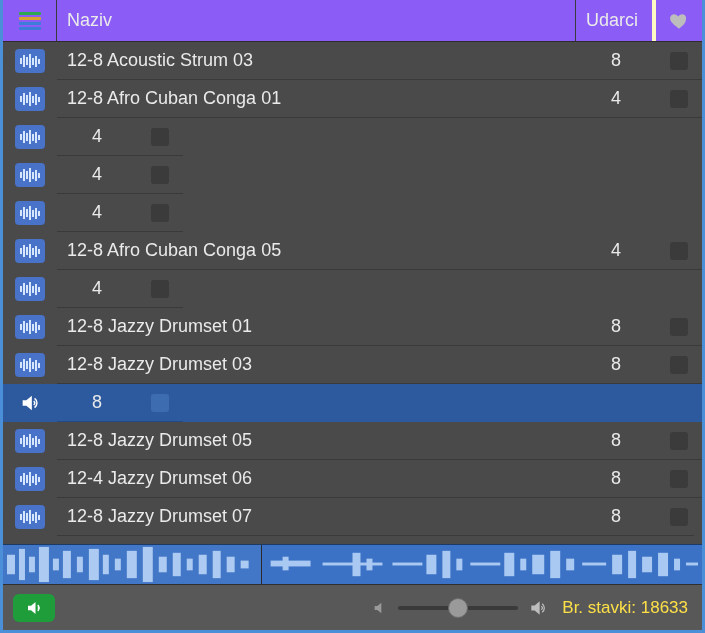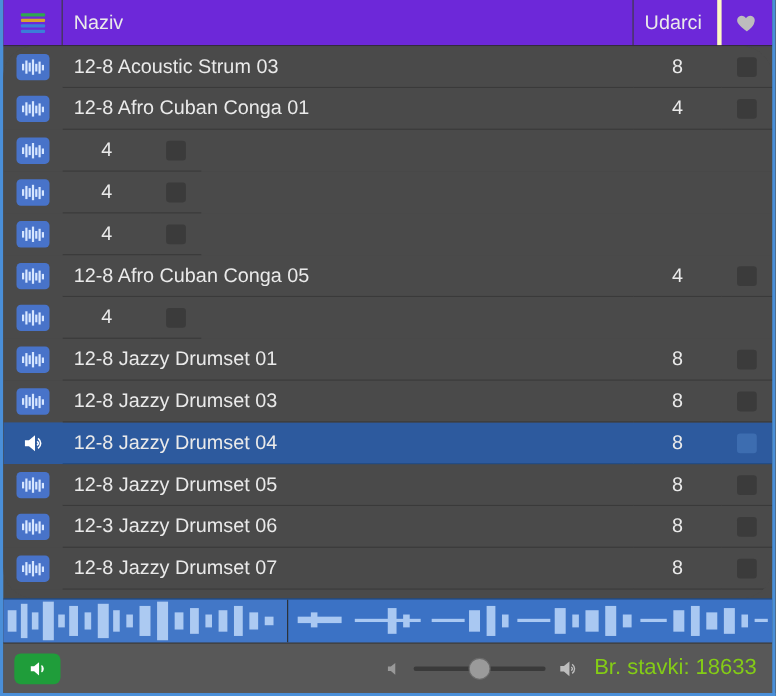--- a/index.html
+++ b/index.html
@@ -14,21 +14,21 @@
     border-left: 3px solid #4a8fd8;
     border-right: 3px solid #4a8fd8;
     border-bottom: 3px solid #4a8fd8;
   }
   .app { display:flex; flex-direction:column; height:100%; }
 
   
   .header {
     display:flex; align-items:center;
     height:42px;
-    background:#6d28d9;
+    background:#8b5cf6;
     border-bottom:1px solid #2d2d2d;
   }
   .col-icon-h {
     width:54px; display:flex; align-items:center; justify-content:center;
     border-right:1px solid #3a3a3a;
     height:100%;
   }
   .col-name-h {
     flex:1; padding-left:10px; display:flex; align-items:center;
     border-right:1px solid #3a3a3a;
@@ -156,21 +156,21 @@
     width:120px; height:4px; background:#3a3a3a; border-radius:2px;
     position:relative;
   }
   .slider-thumb {
     position:absolute; top:50%; left:50%;
     width:20px; height:20px; border-radius:50%;
     background:#9a9a9a;
     transform:translate(-50%,-50%);
     border:1px solid #6b6b6b;
   }
-  .items-count { font-size:20px; color:#84cc16; }
+  .items-count { font-size:17px; color:#fde047; }
 </style>
 </head>
 <body>
 
 <div class="app">
 
   <div class="header">
     <div class="col-icon-h">
       <div class="viewmode">
         <span class="g"></span>
@@ -350,21 +350,20 @@
       <div class="row selected">
         <div class="col-icon">
           <div class="speaker-icon">
             <svg width="26" height="22" viewBox="0 0 24 24">
               <path fill="#ffffff" d="M4 9v6h4l6 5V4L8 9H4z"></path>
               <path stroke="#ffffff" stroke-width="1.6" fill="none" d="M17 7c1.6 1.3 2.6 3.1 2.6 5s-1 3.7-2.6 5"></path>
               <path stroke="#ffffff" stroke-width="1.6" fill="none" d="M16 10c.8.6 1.3 1.3 1.3 2s-.5 1.4-1.3 2"></path>
             </svg>
           </div>
         </div>
-        <div class="col-name">12-8 Jazzy Drumset 04</div>
         <div class="col-beats">8</div>
         <div class="col-fav">
           <div class="fav-box"></div>
         </div>
       </div>
       <div class="row">
         <div class="col-icon">
           <div class="loop-icon">
             <span class="bar b1"></span>
             <span class="bar b2"></span>
@@ -386,21 +385,21 @@
           <div class="loop-icon">
             <span class="bar b1"></span>
             <span class="bar b2"></span>
             <span class="bar b3"></span>
             <span class="bar b4"></span>
             <span class="bar b5"></span>
             <span class="bar b6"></span>
             <span class="bar b7"></span>
           </div>
         </div>
-        <div class="col-name">12-3 Jazzy Drumset 06</div>
+        <div class="col-name">12-4 Jazzy Drumset 06</div>
         <div class="col-beats">8</div>
         <div class="col-fav">
           <div class="fav-box"></div>
         </div>
       </div>
       <div class="row">
         <div class="col-icon">
           <div class="loop-icon">
             <span class="bar b1"></span>
             <span class="bar b2"></span>

